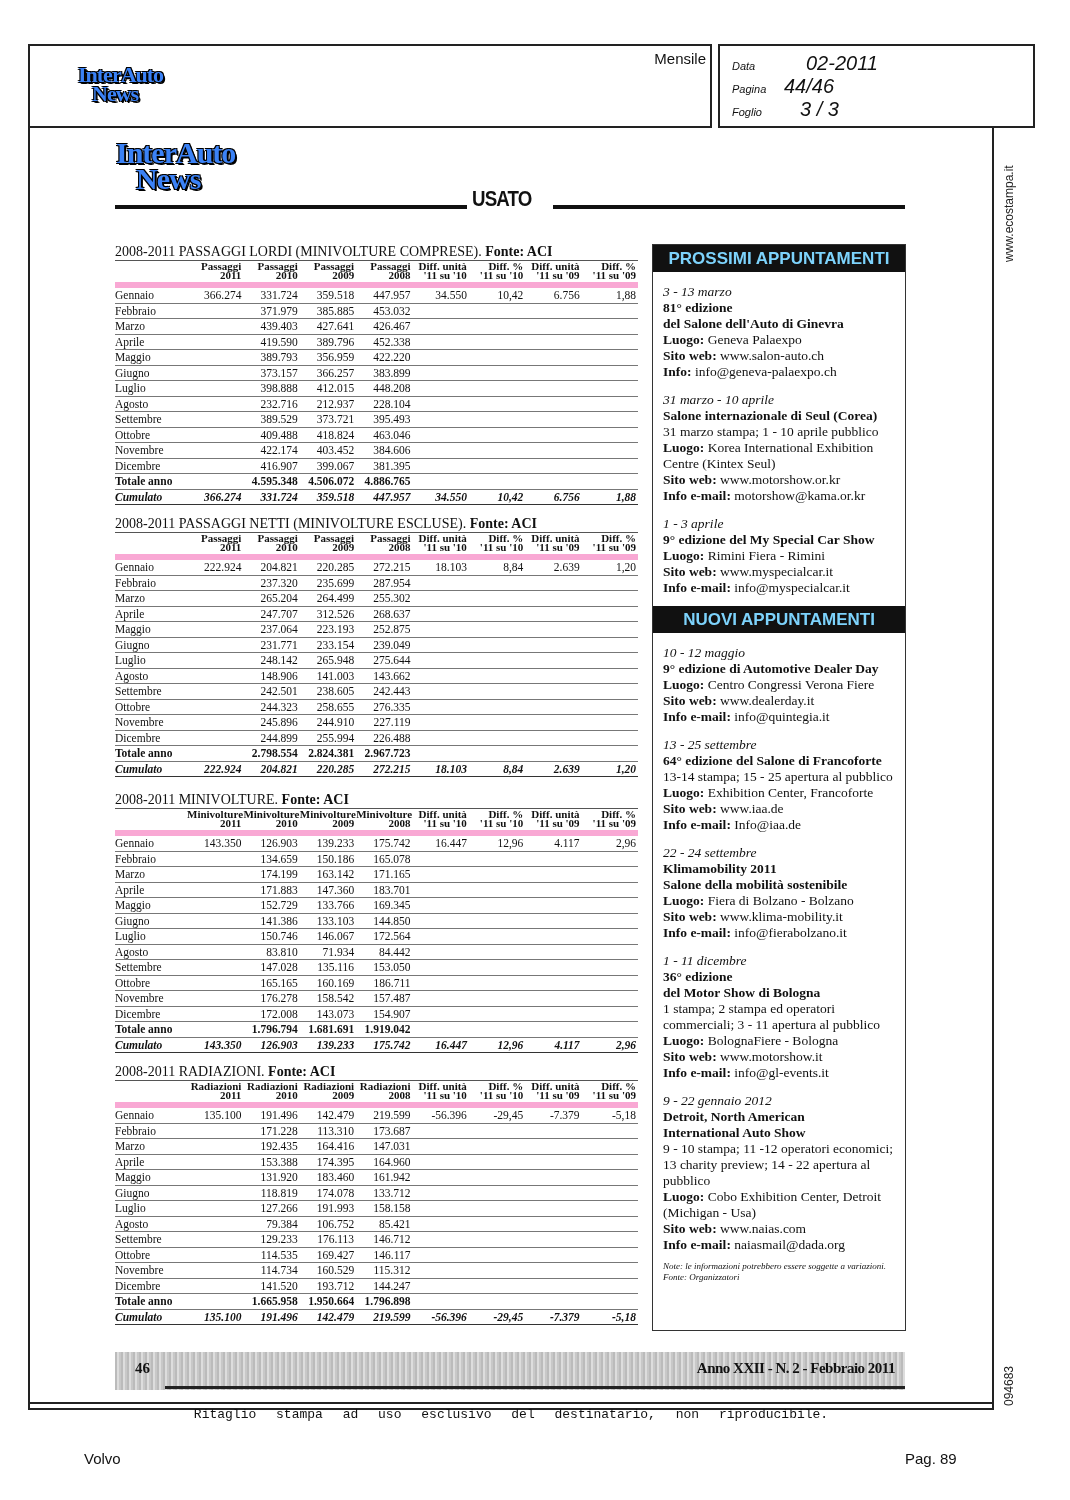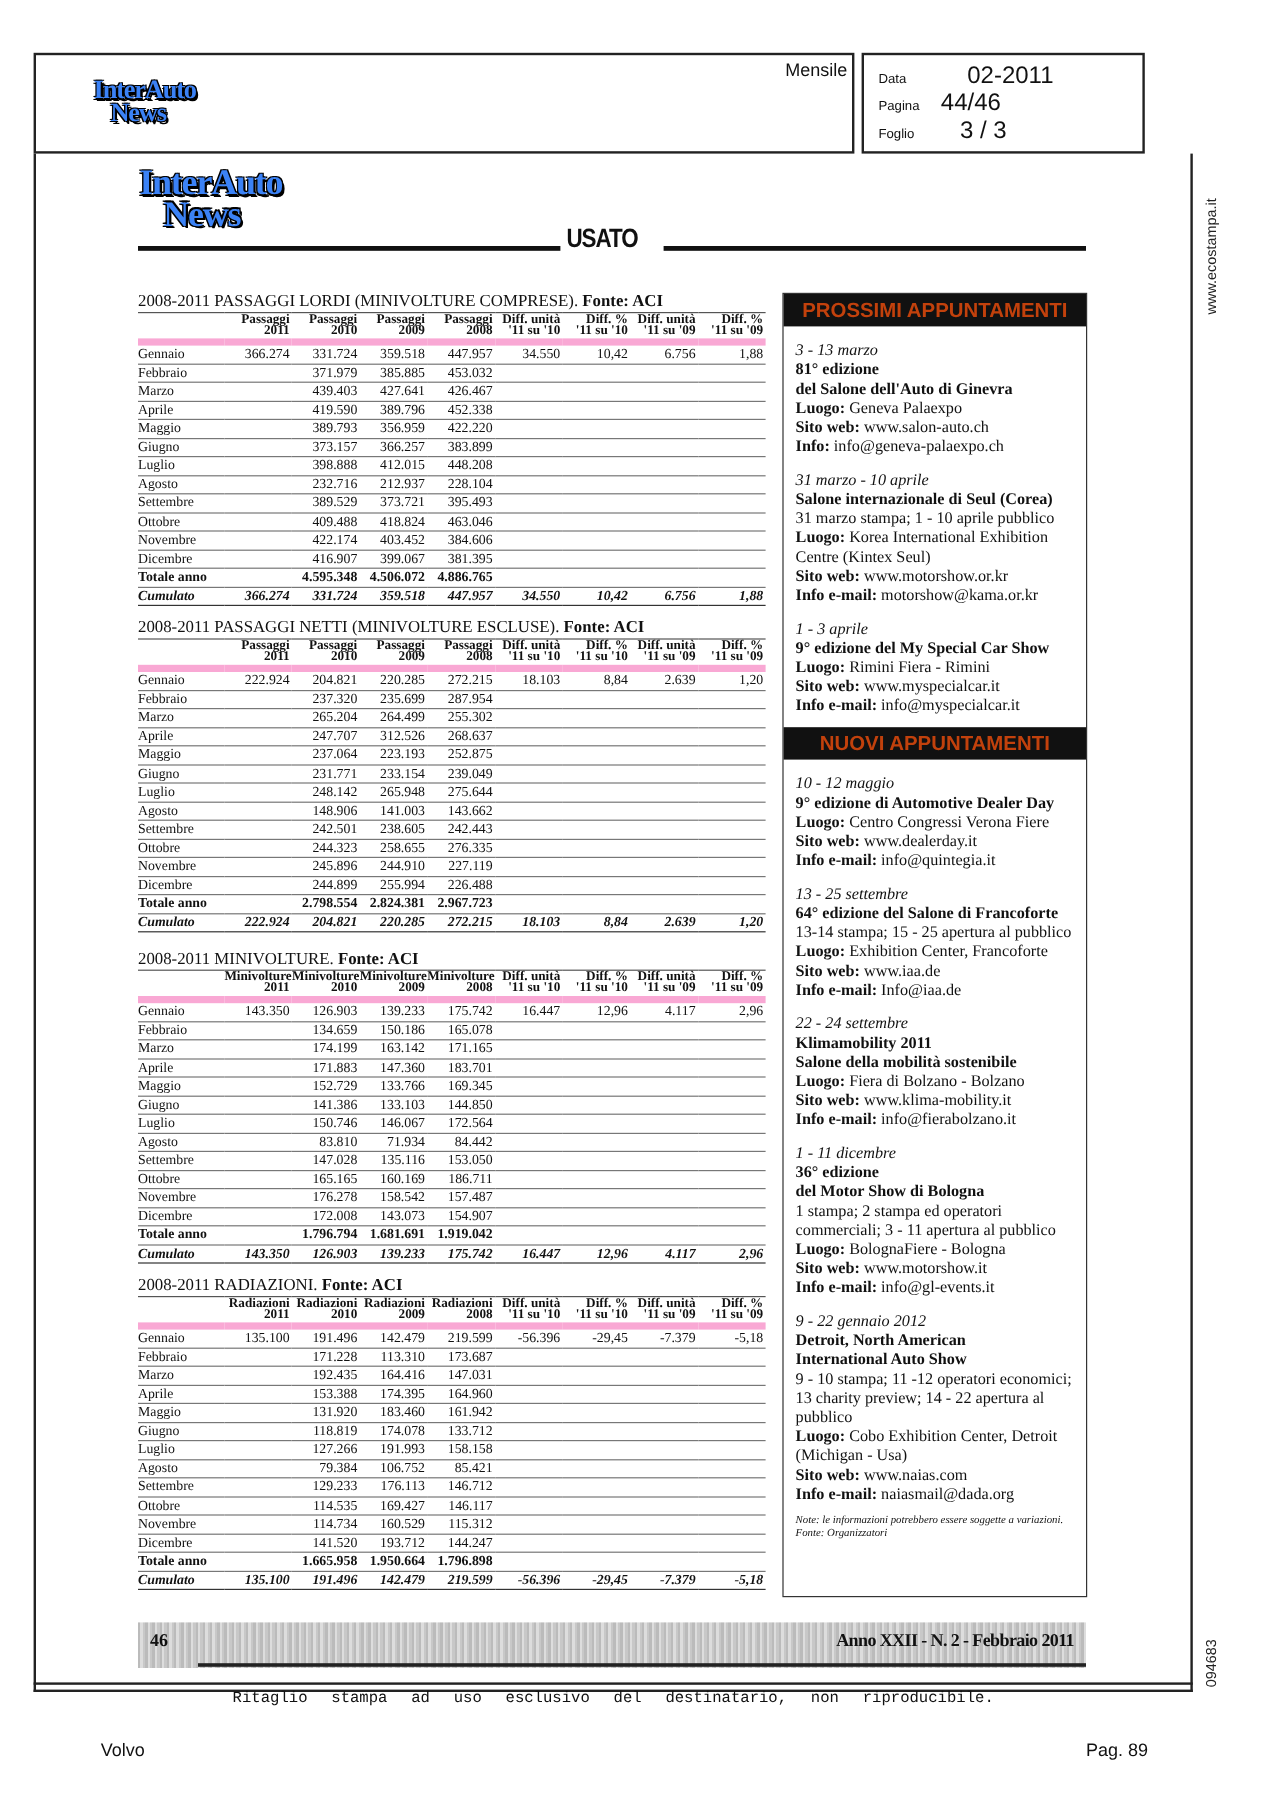--- a/index.html
+++ b/index.html
@@ -1,20 +1,20 @@
 <!DOCTYPE html>
 <html><head>
 <meta charset="utf-8">
 <style>
   html,body{margin:0;padding:0;background:#fff;}
   body{width:1070px;height:1500px;position:relative;overflow:hidden;font-family:"Liberation Serif",serif;color:#111;}
   .abs{position:absolute;}
   
   .hdr-left{left:28px;top:44px;width:684px;height:84px;border:2px solid #222;box-sizing:border-box;}
-  .hdr-right{left:718px;top:44px;width:236px;height:84px;border:2px solid #222;box-sizing:border-box;}
+  .hdr-right{left:718px;top:44px;width:317px;height:84px;border:2px solid #222;box-sizing:border-box;font-style:italic;}
   .mensile{right:4px;top:4px;font-family:"Liberation Sans",sans-serif;font-size:15px;}
   .logo{font-family:"Liberation Serif",serif;font-weight:bold;line-height:0.85;color:#3b82f6;
         text-shadow:-1px -1px 0 #000,1px -1px 0 #000,-1px 1px 0 #000,1px 1px 0 #000,2px 2px 0 #000;letter-spacing:-1px;}
   .logo .l2{display:block;padding-left:14px;}
   .meta-row{display:flex;align-items:baseline;font-family:"Liberation Sans",sans-serif;}
   .meta-label{font-size:11px;width:44px;}
   .meta-val{font-size:20px;}
   .main-frame{left:28px;top:128px;width:966px;height:1282px;border:2px solid #222;border-top:none;box-sizing:border-box;}
   .clip-note{left:28px;top:1402px;width:966px;height:22px;border-top:2px solid #222;box-sizing:border-box;
         font-family:"Liberation Mono",monospace;font-size:13px;text-align:center;word-spacing:12px;line-height:22px;}
@@ -29,30 +29,30 @@
   .tbl-title b{font-weight:bold;}
   table{border-collapse:collapse;width:100%;font-size:11.5px;table-layout:fixed;}
   th{font-size:11px;font-weight:bold;text-align:right;line-height:9px;padding:1px 2px 2px 0;vertical-align:bottom;border-top:1px solid #555;border-bottom:6px solid #f9a8d4;}
   td{height:14.5px;padding:0 2px 0 0;text-align:right;border-bottom:1px solid #777;line-height:14px;white-space:nowrap;}
   td.m{text-align:left;padding-left:0;}
   tr.tot td{font-weight:bold;}
   tr.cum td{font-weight:bold;font-style:italic;border-bottom:1.5px solid #333;}
   col.c0{width:72px;}
   
   .events{left:652px;top:244px;width:254px;height:1087px;border:1px solid #333;box-sizing:border-box;}
-  .ev-head{background:#111;color:#c2410c;font-family:"Liberation Sans",sans-serif;font-weight:bold;font-size:17px;text-align:center;height:27px;line-height:28px;letter-spacing:0;transform-origin:center;}
+  .ev-head{background:#111;color:#7dd3fc;font-family:"Liberation Sans",sans-serif;font-weight:bold;font-size:17px;text-align:center;height:27px;line-height:28px;letter-spacing:0;transform-origin:center;}
   .ev-body{padding:0 8px 0 10px;font-size:13.5px;line-height:16px;}
   .ev{margin-top:12px;}
   .ev .d{font-style:italic;}
   .ev .t{font-weight:bold;}
   .ev .lb{font-weight:bold;}
   .note{font-size:9px;font-style:italic;line-height:11px;margin-top:8px;}
   .footer-band{left:115px;top:1352px;width:790px;height:38px;
      background:repeating-linear-gradient(90deg,#bbb 0 2px,#ddd 2px 4px,#c8c8c8 4px 6px);}
-  .footer-band .pg{left:10px;top:8px;font-weight:bold;font-size:15px;}
+  .footer-band .pg{left:10px;top:8px;font-weight:bold;font-size:15px;padding-left:10px;}
   .footer-band .issue{right:10px;top:8px;font-weight:bold;font-size:15px;letter-spacing:-0.5px;}
   .footer-band .rule{left:50px;right:0;top:34px;height:3px;background:#222;position:absolute;}
   .bottom{top:1450px;font-family:"Liberation Sans",sans-serif;font-size:15px;}
 </style>
 </head>
 <body>
 
 <div class="abs hdr-left">
   <div class="abs logo" style="left:48px;top:20px;font-size:22px;">
     <span>InterAuto</span>

